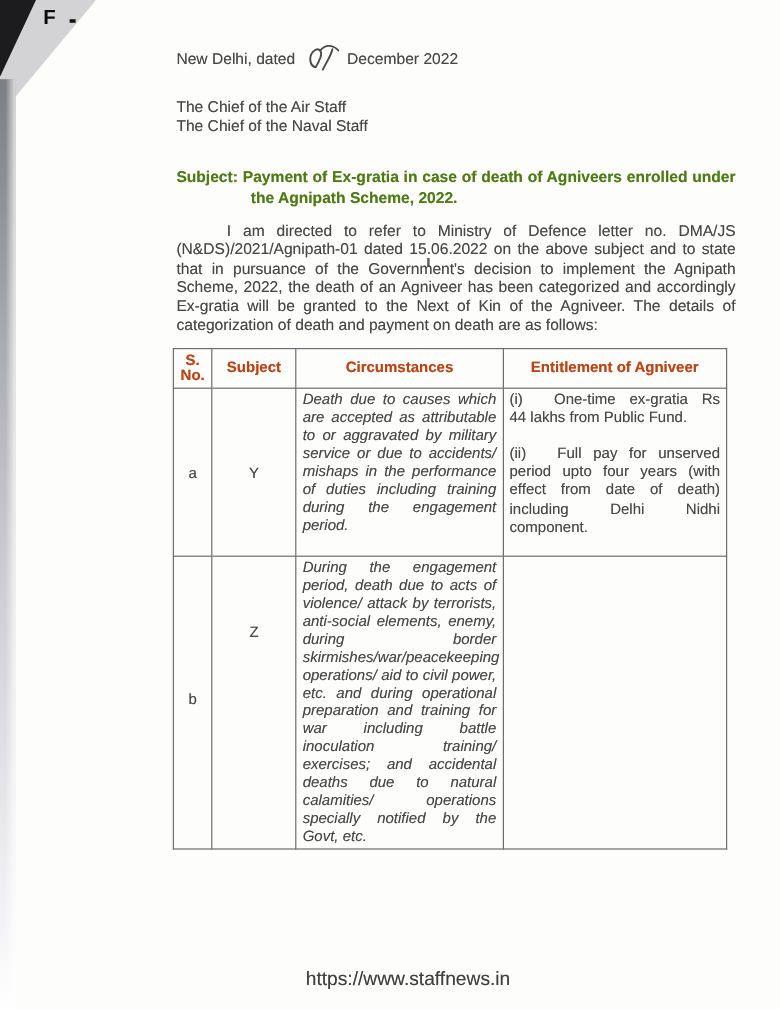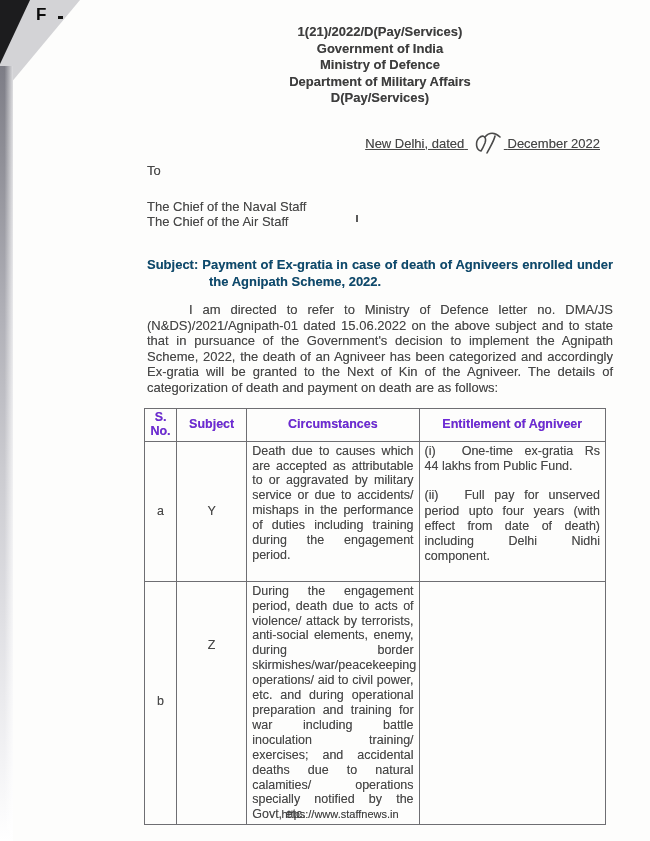--- a/index.html
+++ b/index.html
@@ -36,91 +36,83 @@
   .corner-dash { position:absolute; left:58px; top:16px; width:5px; height:3px; background:#141414; }
   .tick-mark { position:absolute; left:356px; top:215px; width:2px; height:7px; background:#5a5a5a; }
 
   
   .content {
     position:absolute; left:147px; top:24px; width:466px;
     font-size:13px;
     text-shadow:0 0 .5px rgba(70,70,70,.5);
   }
   .letterhead { text-align:center; font-weight:bold; color:#3d3d3d; line-height:16.5px; }
-  .dateline { text-align:right; margin-top:24px; padding-right:13px; white-space:nowrap;text-decoration:underline; }
+  .dateline { text-align:left; margin-top:12px; padding-right:13px; white-space:nowrap; }
   .hand-svg { display:inline-block; vertical-align:-7px; margin:0 3px; }
   .to-label { margin-top:8px; }
   .addressees { margin-top:21px; line-height:15.8px; }
   .subject {
-    margin-top:26px; font-weight:bold; color:#0c4a6e;
+    margin-top:26px; font-weight:bold; color:#4d7c0f;
     padding-left:62px; text-indent:-62px; line-height:17px; text-align:justify;
   }
   .para1 { margin-top:12px; text-align:justify; text-indent:42px; line-height:15.6px; }
 
   .dtable {
     margin-top:12px; margin-left:-3px; width:462px;
     border-collapse:collapse; font-size:12.5px; color:#474747;
     table-layout:fixed;
   }
   .dtable th, .dtable td { border:1.4px solid #6e6e72; padding:2px 5px; vertical-align:top; }
   .dtable th {
-    font-weight:bold; text-align:center; color:#6d28d9;
+    font-weight:bold; text-align:center; color:#c2410c;
     height:28px; vertical-align:middle; line-height:13.5px; padding:2px 2px;
   }
   .col-sno { width:32px; } .col-cat { width:70px; } .col-circ { width:172px; } .col-ent { width:186px; }
   .cell-sno, .cell-cat { text-align:center; }
   .row-a { height:104px; }
   .row-a .cell-sno, .row-a .cell-cat { vertical-align:middle; }
   .row-b { height:204px; }
   .row-b .cell-cat { padding-top:56px; }
   .row-b .cell-sno { padding-top:112px; }
-  .cell-circ { text-align:justify; line-height:14.9px; padding:3px 6px 3px 7px; }
+  .cell-circ { text-align:justify; line-height:14.9px; padding:3px 6px 3px 7px;font-style:italic; }
   .cell-ent { padding:3px 6px;margin-left:11px; }
   .ent-item { margin:0 0 14px 0; text-align:justify; line-height:15.3px; }
   .ent-gap { display:inline-block; width:26px; }
 
   .footer {
     position:absolute; left:0; right:0; top:808px; text-align:center;
-    font-size:11px; color:#3f3f3f; text-shadow:0 0 .5px rgba(70,70,70,.5);padding-left:30px;
+    font-size:16px; color:#3f3f3f; text-shadow:0 0 .5px rgba(70,70,70,.5);padding-left:30px;
   }
 </style>
 </head>
 <body>
 
 <div class="corner-tri-light"></div>
 <div class="corner-tri-dark"></div>
 <div class="corner-f">F</div>
 <div class="corner-dash"></div>
 <div class="scan-band"></div>
 <div class="tick-mark"></div>
 
 <div class="content">
 
-  <div class="letterhead">
-    <div>1(21)/2022/D(Pay/Services)</div>
-    <div>Government of India</div>
-    <div>Ministry of Defence</div>
-    <div>Department of Military Affairs</div>
-    <div>D(Pay/Services)</div>
-  </div>
 
   <div class="dateline">
     <span>New Delhi, dated</span>
     <svg class="hand-svg" width="30" height="24" viewBox="0 0 30 24">
       <path d="M10,20 C5,19 4,11 8,7 C12,3 16,6 14,12 C12,17 10,20 10,20" stroke="#4a4a4a" fill="none" stroke-width="1.6" stroke-linecap="round"></path>
       <path d="M16,22 C19,16 23,10 24,5 M14,6 C18,1 24,1 29,6" stroke="#4a4a4a" fill="none" stroke-width="1.6" stroke-linecap="round"></path>
     </svg>
     <span>December  2022</span>
   </div>
 
-  <div class="to-label">To</div>
 
   <div class="addressees">
+    <div>The Chief of the Air Staff</div>
     <div>The Chief of the Naval Staff</div>
-    <div>The Chief of the Air Staff</div>
   </div>
 
   <div class="subject">
     <span>Subject:</span>
     <span>Payment of Ex-gratia in case of death of Agniveers enrolled under the Agnipath Scheme, 2022.</span>
   </div>
 
   <div class="para1">I am directed to refer to Ministry of Defence letter no. DMA/JS (N&amp;DS)/2021/Agnipath-01 dated 15.06.2022 on the above subject and to state that in pursuance of the Government's decision to implement the Agnipath Scheme, 2022, the death of an Agniveer has been categorized and accordingly Ex-gratia will be granted to the Next of Kin of the Agniveer. The details of categorization of death and payment on death are as follows:</div>
 
   <table class="dtable">

